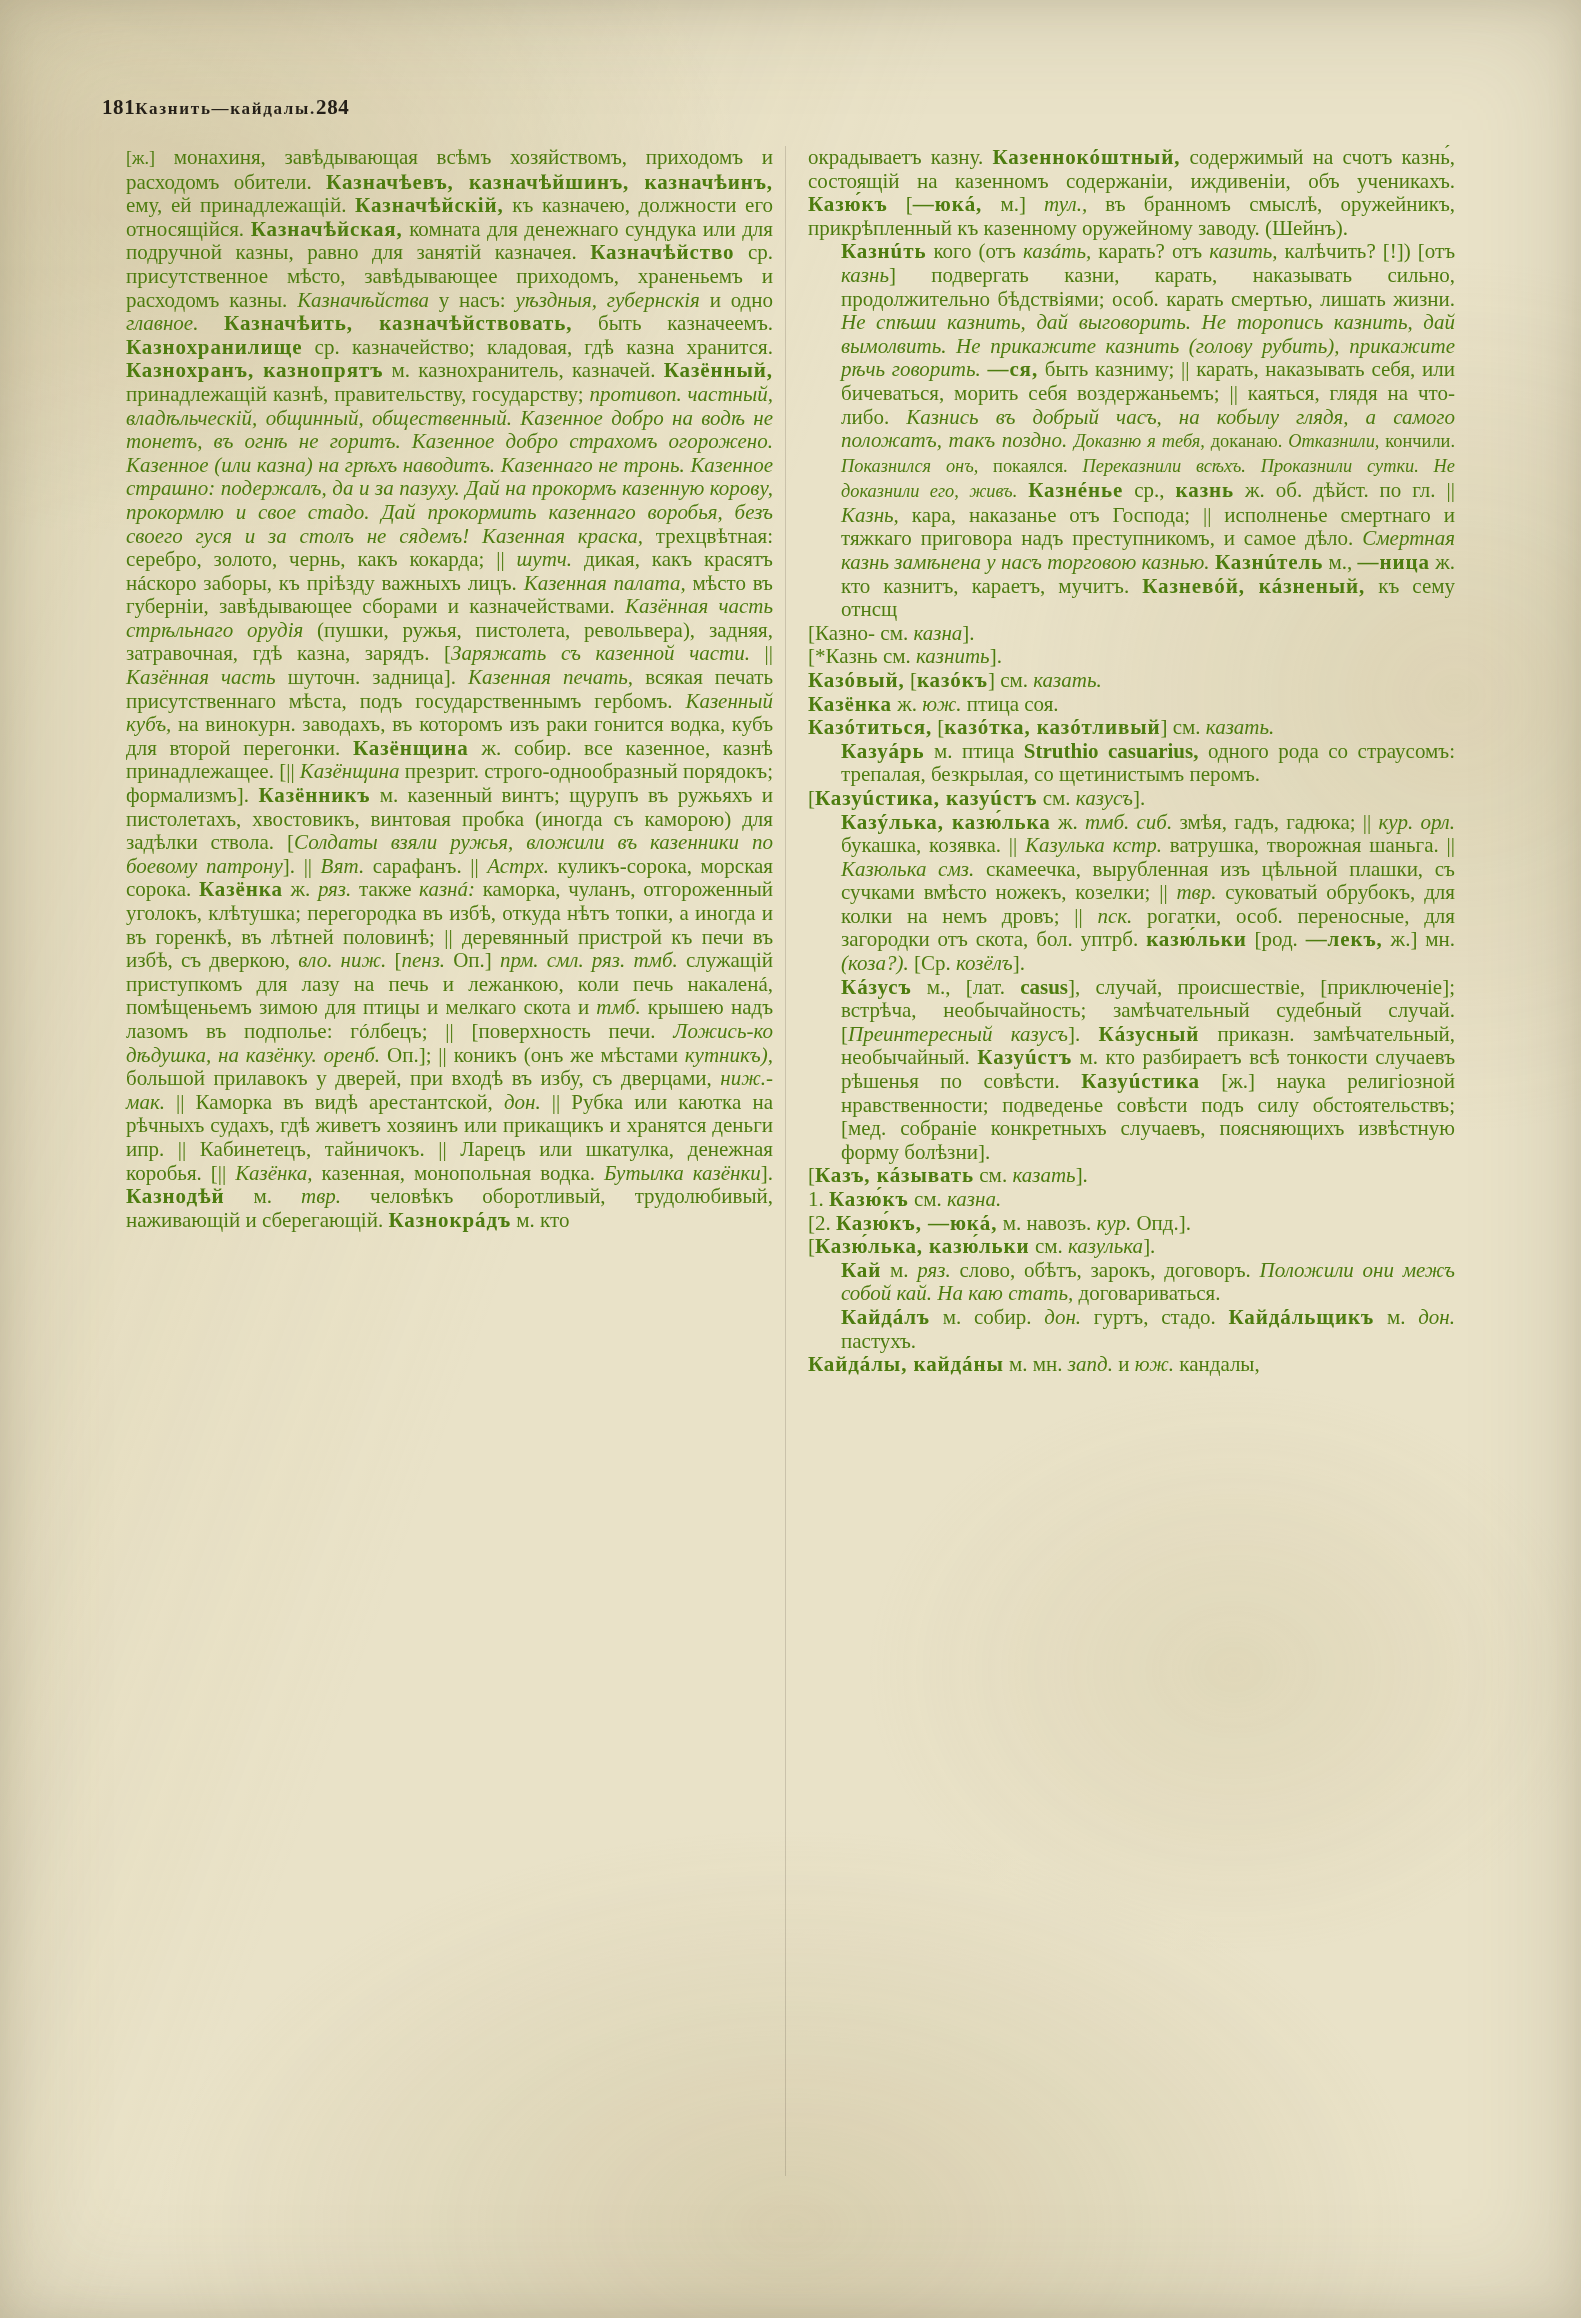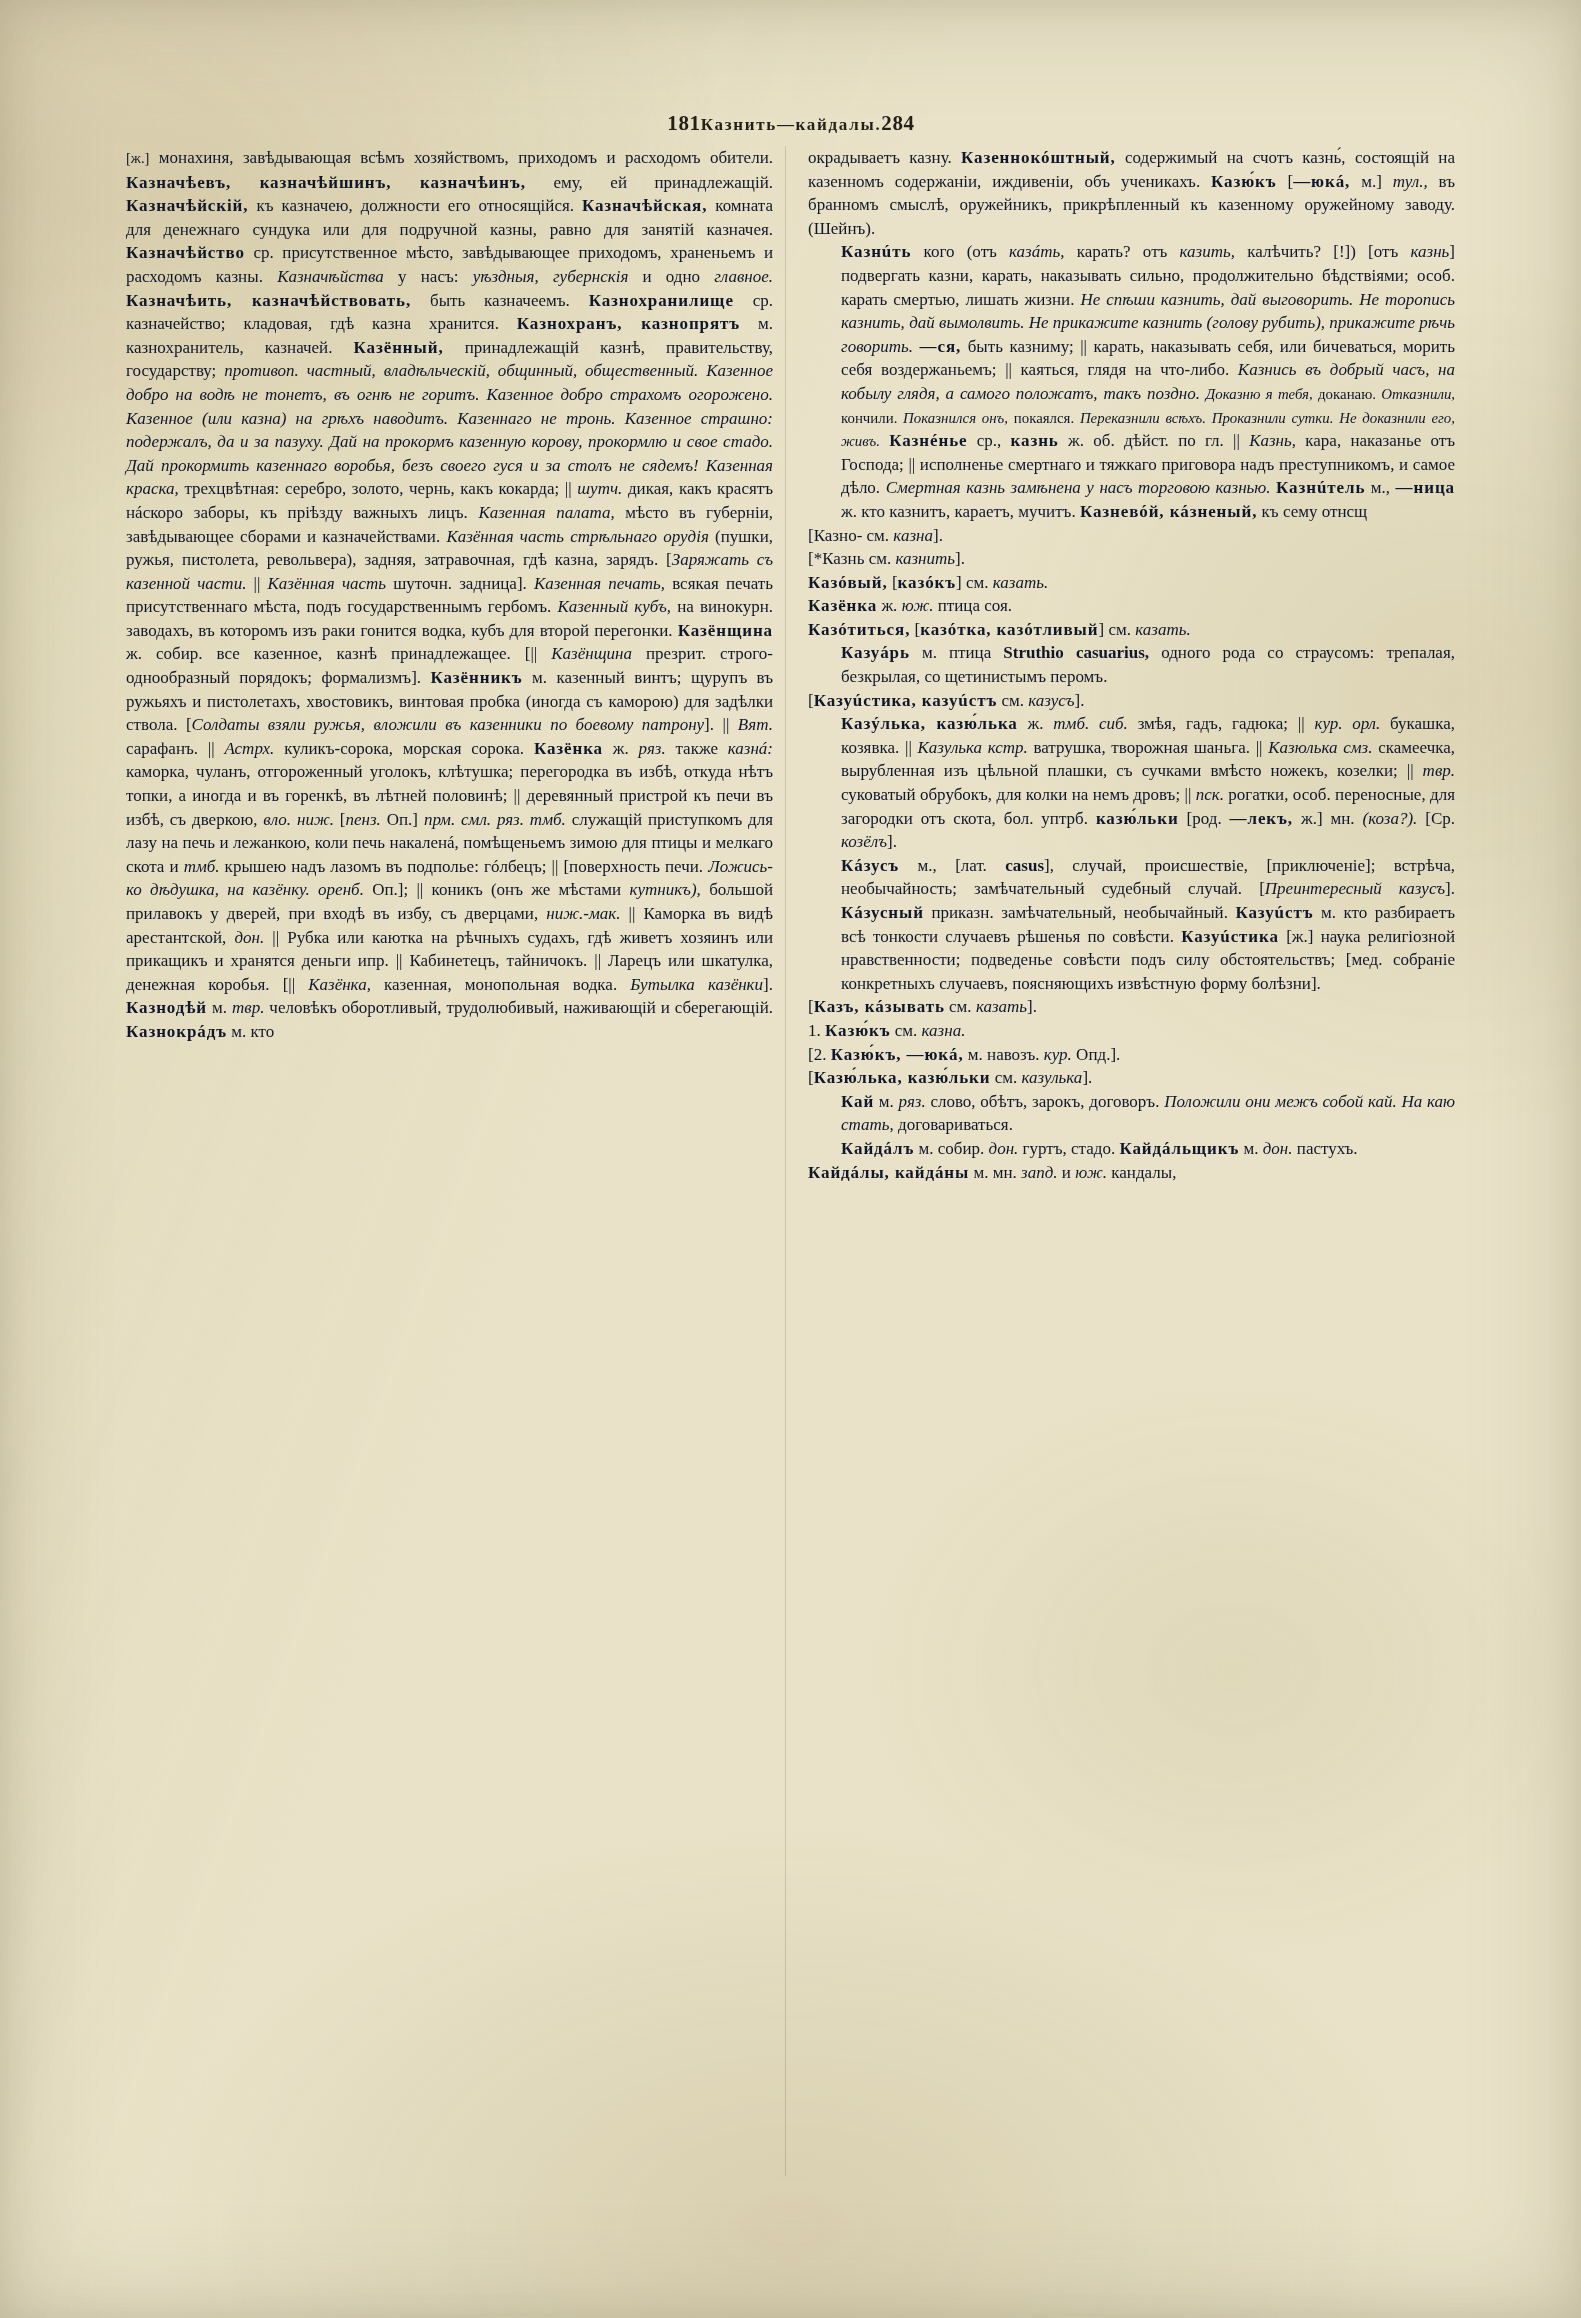--- a/index.html
+++ b/index.html
@@ -43,27 +43,27 @@
 
   .content {
     position: absolute;
     left: 0; top: 0; right: 0; bottom: 0;
     z-index: 2;
   }
 
   
   .runhead {
     position: absolute;
-    top: 111px;
+    top: 95px;
     left: 102px;
     right: 102px;
     height: 26px;
     display: flex;
     align-items: baseline;
-    justify-content: center;
+    justify-content: flex-start;
     color: #241f18;
   }
   .folio {
     font-size: 21px;
     font-weight: 700;
     letter-spacing: 0.6px;
     font-family: "Liberation Serif", serif;
   }
   .runhead-title {
     font-size: 17px;
@@ -77,22 +77,22 @@
     position: absolute;
     top: 146px;
     left: 126px;
     width: 1330px;
     height: 2041px;
     display: flex;
     gap: 35px;
   }
   .col {
     width: 647px;
-    color: #0f172a;
-    font-size: 17px;
+    color: #4d7c0f;
+    font-size: 21px;
     line-height: 23.6px;
     text-align: justify;
     text-justify: inter-word;
     hyphens: manual;
     font-family: "Liberation Serif", "DejaVu Serif", serif;
   }
   .col > .art {
     margin: 0;
     text-indent: 0;
   }

